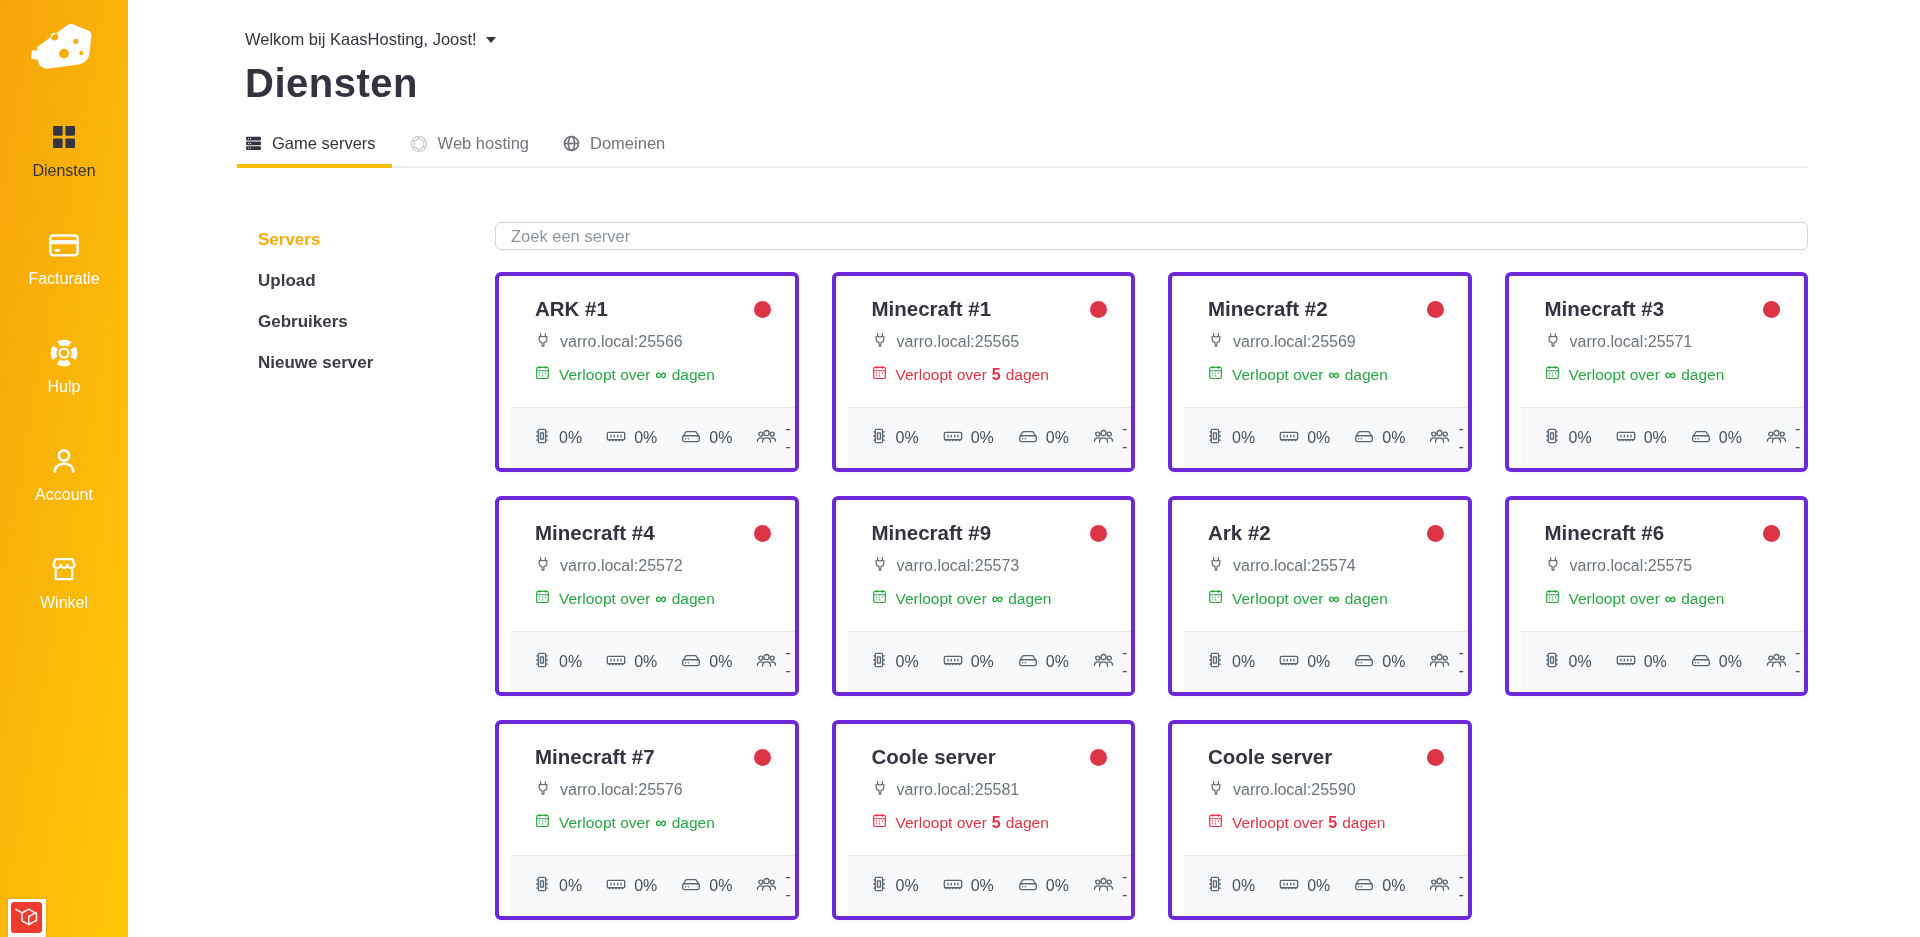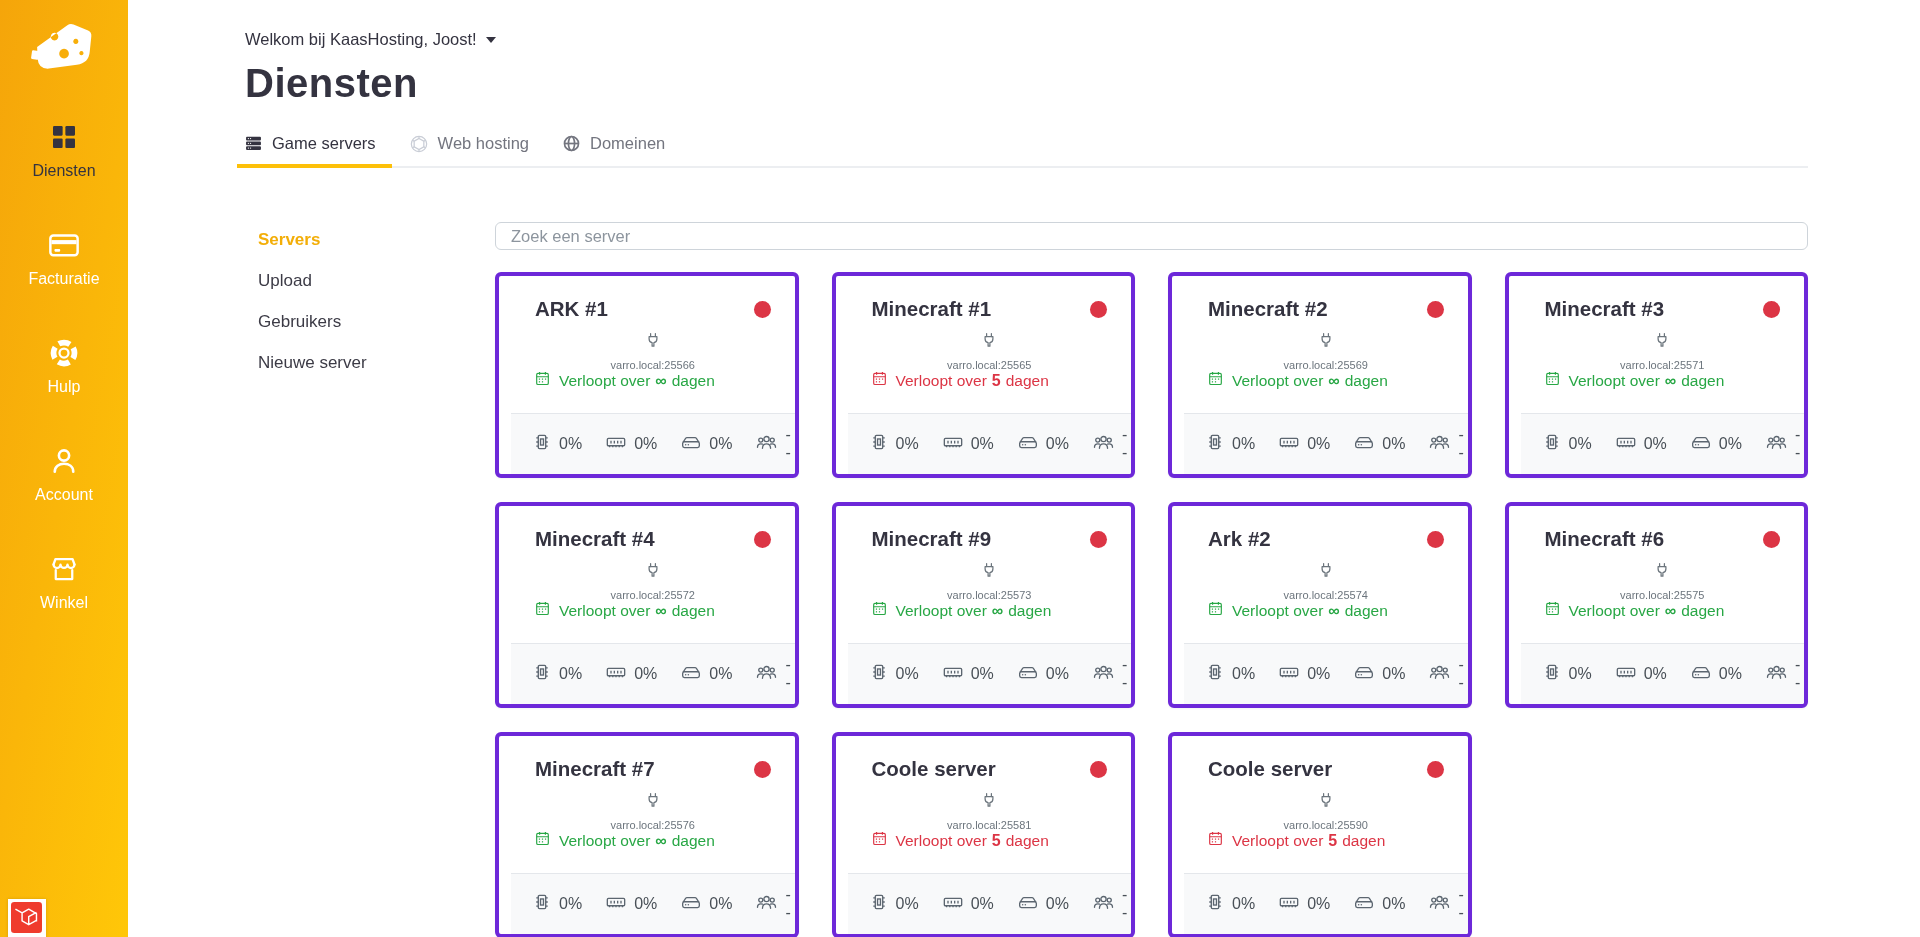--- a/index.html
+++ b/index.html
@@ -38,39 +38,39 @@
     padding-bottom:13px; font-size:16.5px; font-weight:500; color:#73757f; cursor:pointer; }
   .tab[data-active="true"] { color:#343340; }
   .tab[data-active="true"]::after { content:""; position:absolute; left:-8px; right:-16px;
     bottom:-2px; height:4px; background:#fdc008; }
   .tab svg { display:block; }
   .icon-web { color:#c9cdd6; }
   
   .content { margin-top:54px; display:flex; }
   .subnav { width:250px; min-width:250px; display:flex; flex-direction:column;
     gap:21px; padding:8px 0 0 13px; font-size:17px; }
-  .subnav-item { color:#3c3b46; cursor:pointer; }
+  .subnav-item { color:#3c3b46; cursor:pointer;font-weight:bold; }
   .subnav-item[data-active="true"] { color:#f3ae08; font-weight:700; }
   .panel { flex:1; }
   .search { width:100%; height:28px; border:1px solid #ced4da; border-radius:6px;
     padding:0 15px; font-size:16.5px; color:#495057; outline:none;
     font-family:"Liberation Sans",sans-serif; }
   .search::placeholder { color:#8d959e; }
   
   .grid { margin-top:22px; display:grid; grid-template-columns:repeat(4,1fr);
     column-gap:33px; row-gap:24px; }
   .card { border:4px solid #6d28d9; border-radius:6px; background:#fff;
     box-shadow:0 1px 2px rgba(33,37,41,.05); overflow:hidden; cursor:pointer;padding-left:12px; }
   .card-body { padding:21px 24px 23px; }
   .card-top { display:flex; justify-content:space-between; align-items:center; }
   .card-title { font-size:20.5px; font-weight:600; color:#343340; }
   .dot { width:17px; height:17px; border-radius:50%; background:#dc3545; }
   .host-row { margin-top:11px; display:flex; align-items:center; gap:9px;
-    color:#6c757d; font-size:11px;flex-direction:column; }
-  .expiry-row { margin-top:0; display:flex; align-items:center; gap:5px;
+    color:#6c757d; font-size:16px; }
+  .expiry-row { margin-top:13px; display:flex; align-items:center; gap:5px;
     font-size:15.5px; color:#28a745; }
   .expiry-row svg { margin-right:4px; }
   .expiry-row strong { font-weight:700; font-size:16px; }
   .expiry-row[data-state="danger"] { color:#dc3545; }
   .card-footer { border-top:1px solid #e4e7eb; background:#f8f9fa;
     padding:12px 22px; display:flex; align-items:center; gap:24px; }
   .stat { display:flex; align-items:center; gap:8px; color:#495057; font-size:16px; }
   .stat svg { color:#5c6670; }
 </style>
 </head>

